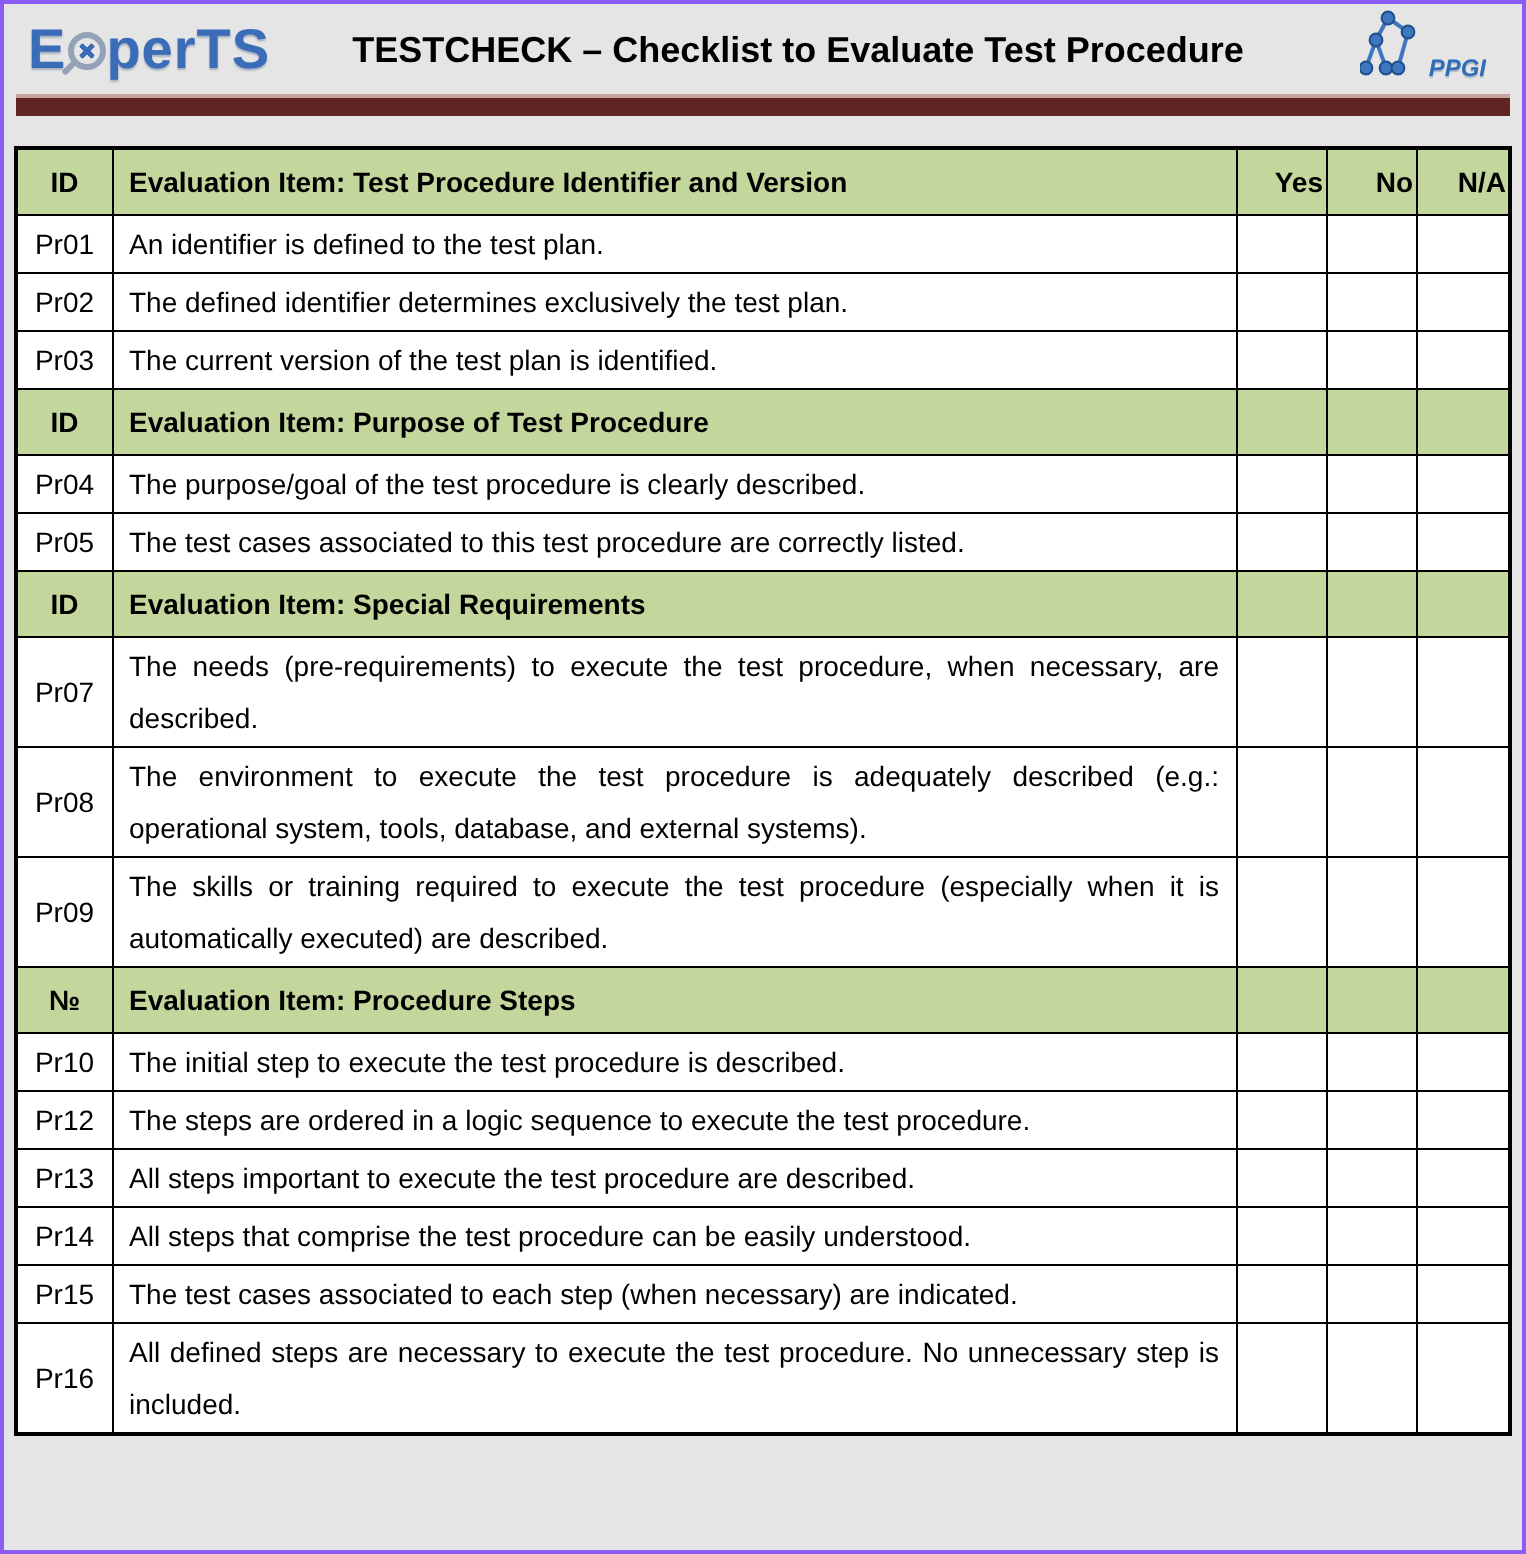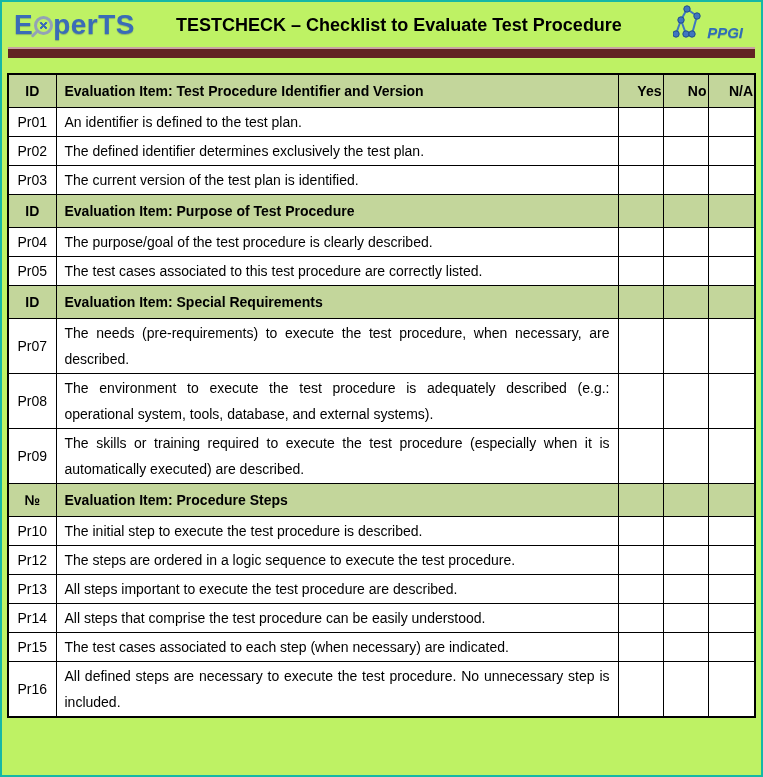--- a/index.html
+++ b/index.html
@@ -6,21 +6,21 @@
     --green:#c3d69b;
     --divider:#622423;
     --divider-top:#c9a3a2;
     --logo-blue:#3a6cb7;
     --grid:#000000;
   }
   html,body{margin:0;padding:0;background:#ffffff;}
   body{font-family:"Liberation Sans",sans-serif;color:#000;}
   .page{
     width:763px;height:777px;box-sizing:border-box;
-    border:2px solid #14b8a6;background:#bef264;overflow:hidden;
+    border:2px solid #8b5cf6;background:#e5e5e5;overflow:hidden;
   }
   
   .doc-header{
     display:flex;align-items:center;
     height:42px;padding:4px 12px 0 12px;box-sizing:border-box;
   }
   .experts-logo{
     font-weight:bold;font-size:28px;line-height:1;
     color:var(--logo-blue);
     letter-spacing:0.5px;
@@ -49,21 +49,21 @@
   .doc-title{
     flex:1 1 auto;margin:0;text-align:center;
     font-size:18px;font-weight:bold;color:#000;
     font-family:"Liberation Sans",sans-serif;
   }
   .ppgi-logo{
     flex:0 0 auto;width:110px;display:flex;align-items:flex-end;
     justify-content:flex-end;gap:0;position:relative;top:-2px;
   }
   .ppgi-text{
-    font-weight:bold;font-style:italic;font-size:15px;
+    font-weight:bold;font-style:italic;font-size:12px;
     color:#2f6db8;line-height:1;position:relative;left:-6px;bottom:2px;
     text-shadow:0 1px 0 rgba(40,70,120,.25);
   }
   
   .divider{
     width:747px;height:11px;margin:3px auto 0 auto;
     background:var(--divider);
     border-top:2px solid var(--divider-top);
     box-sizing:border-box;
   }

